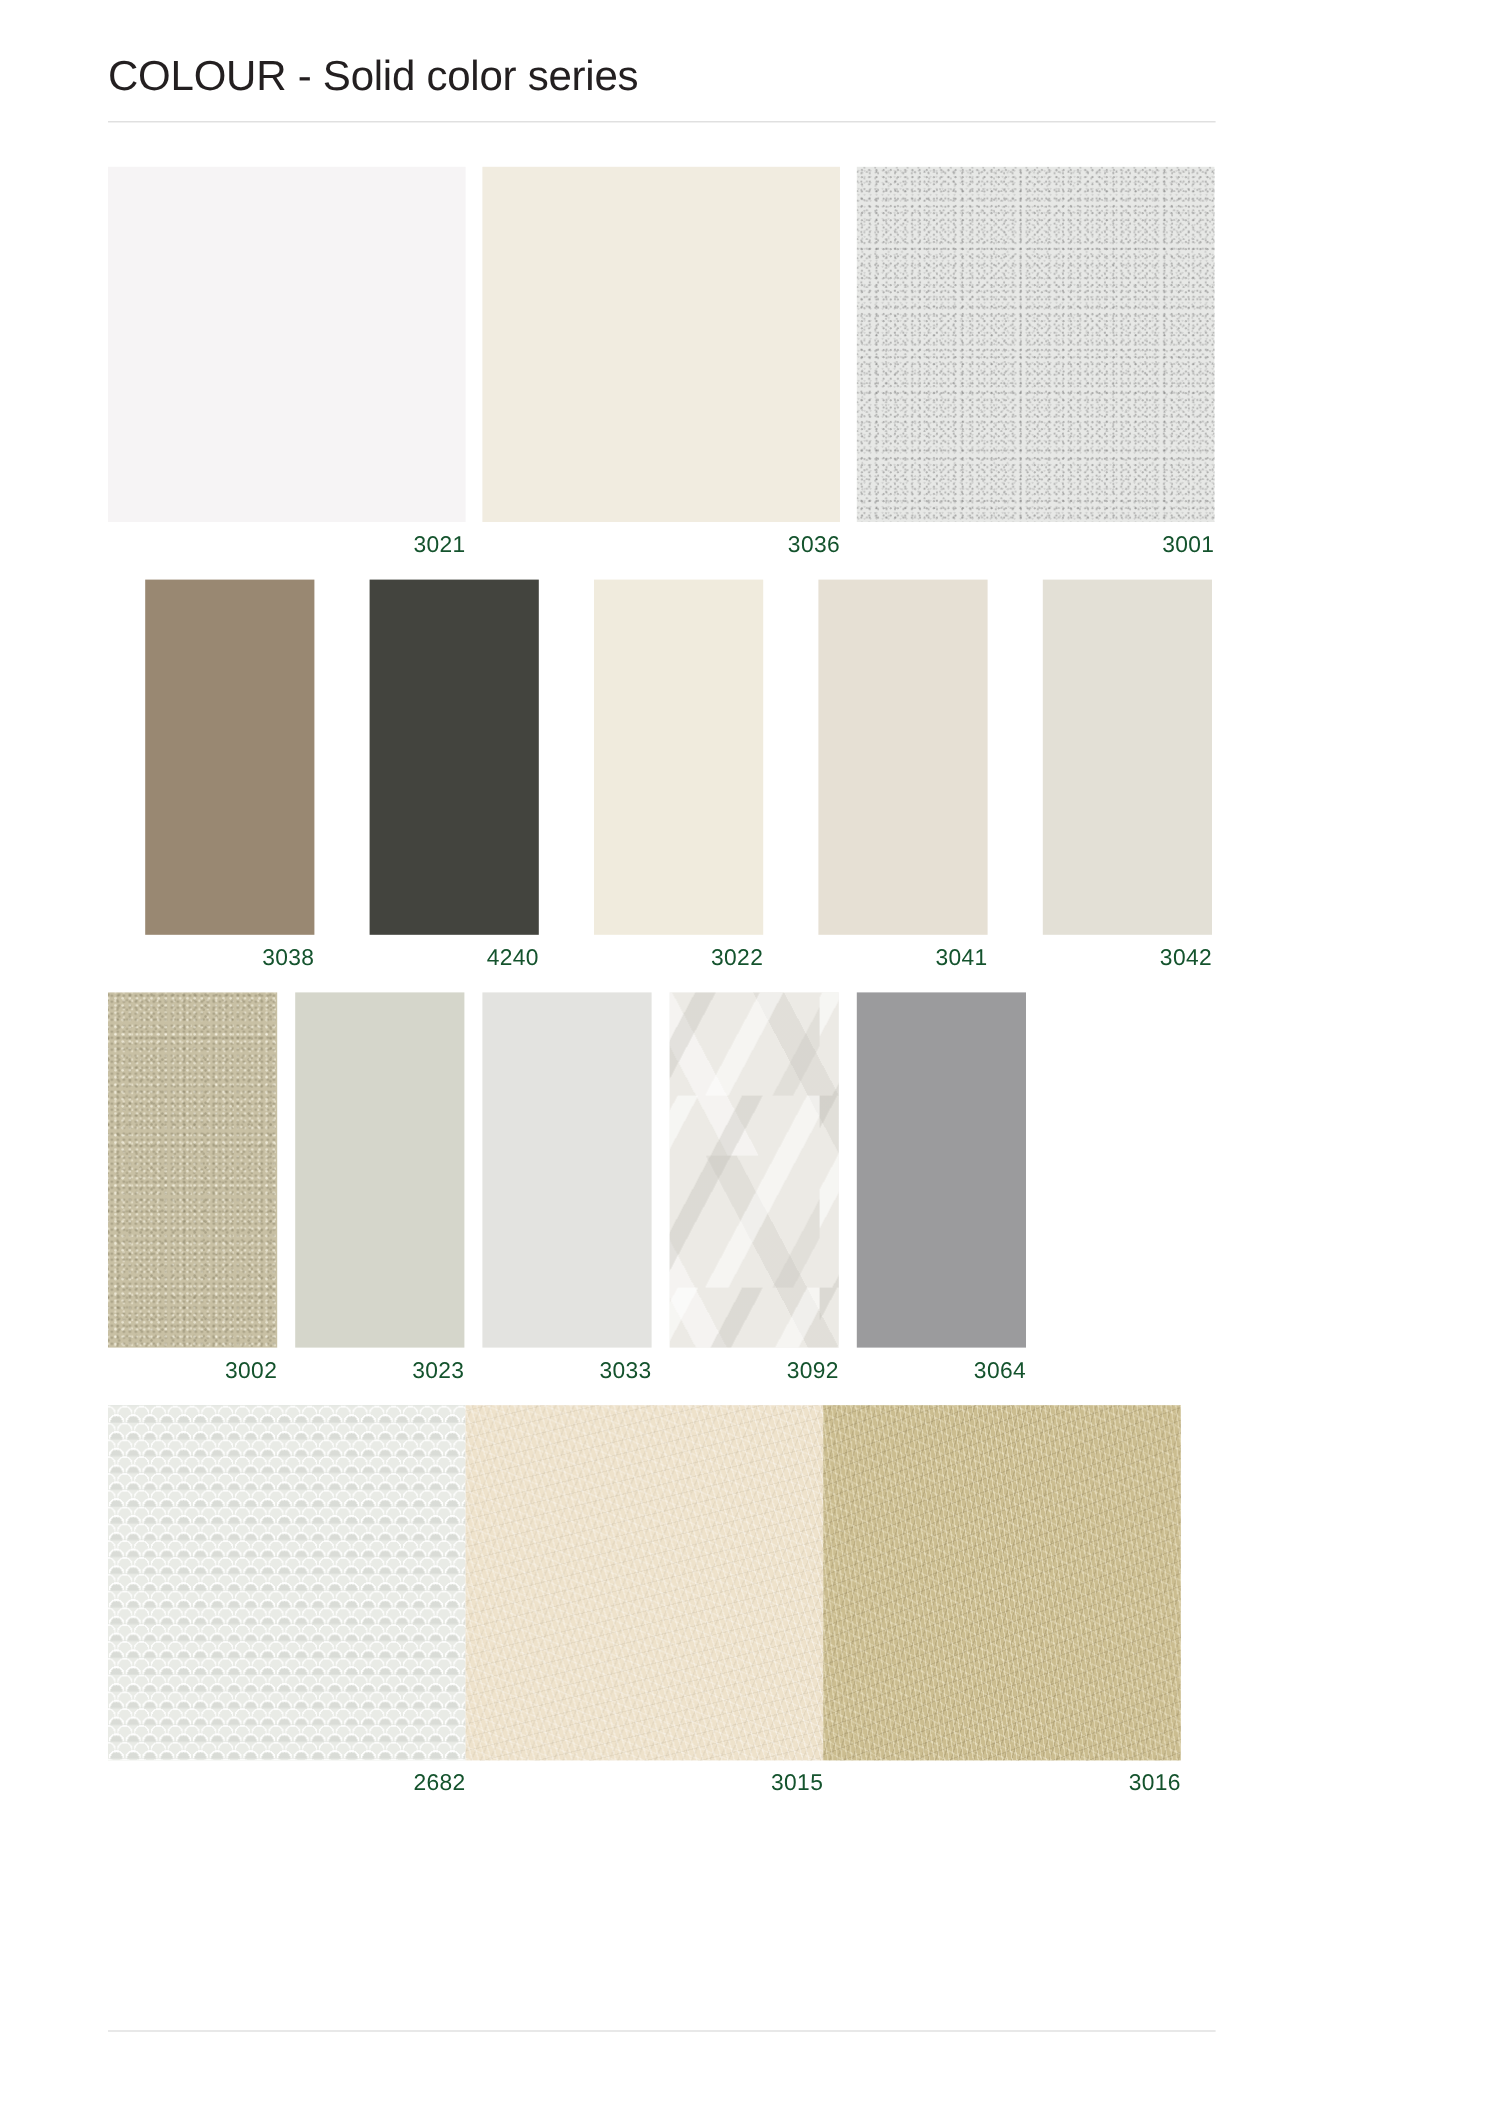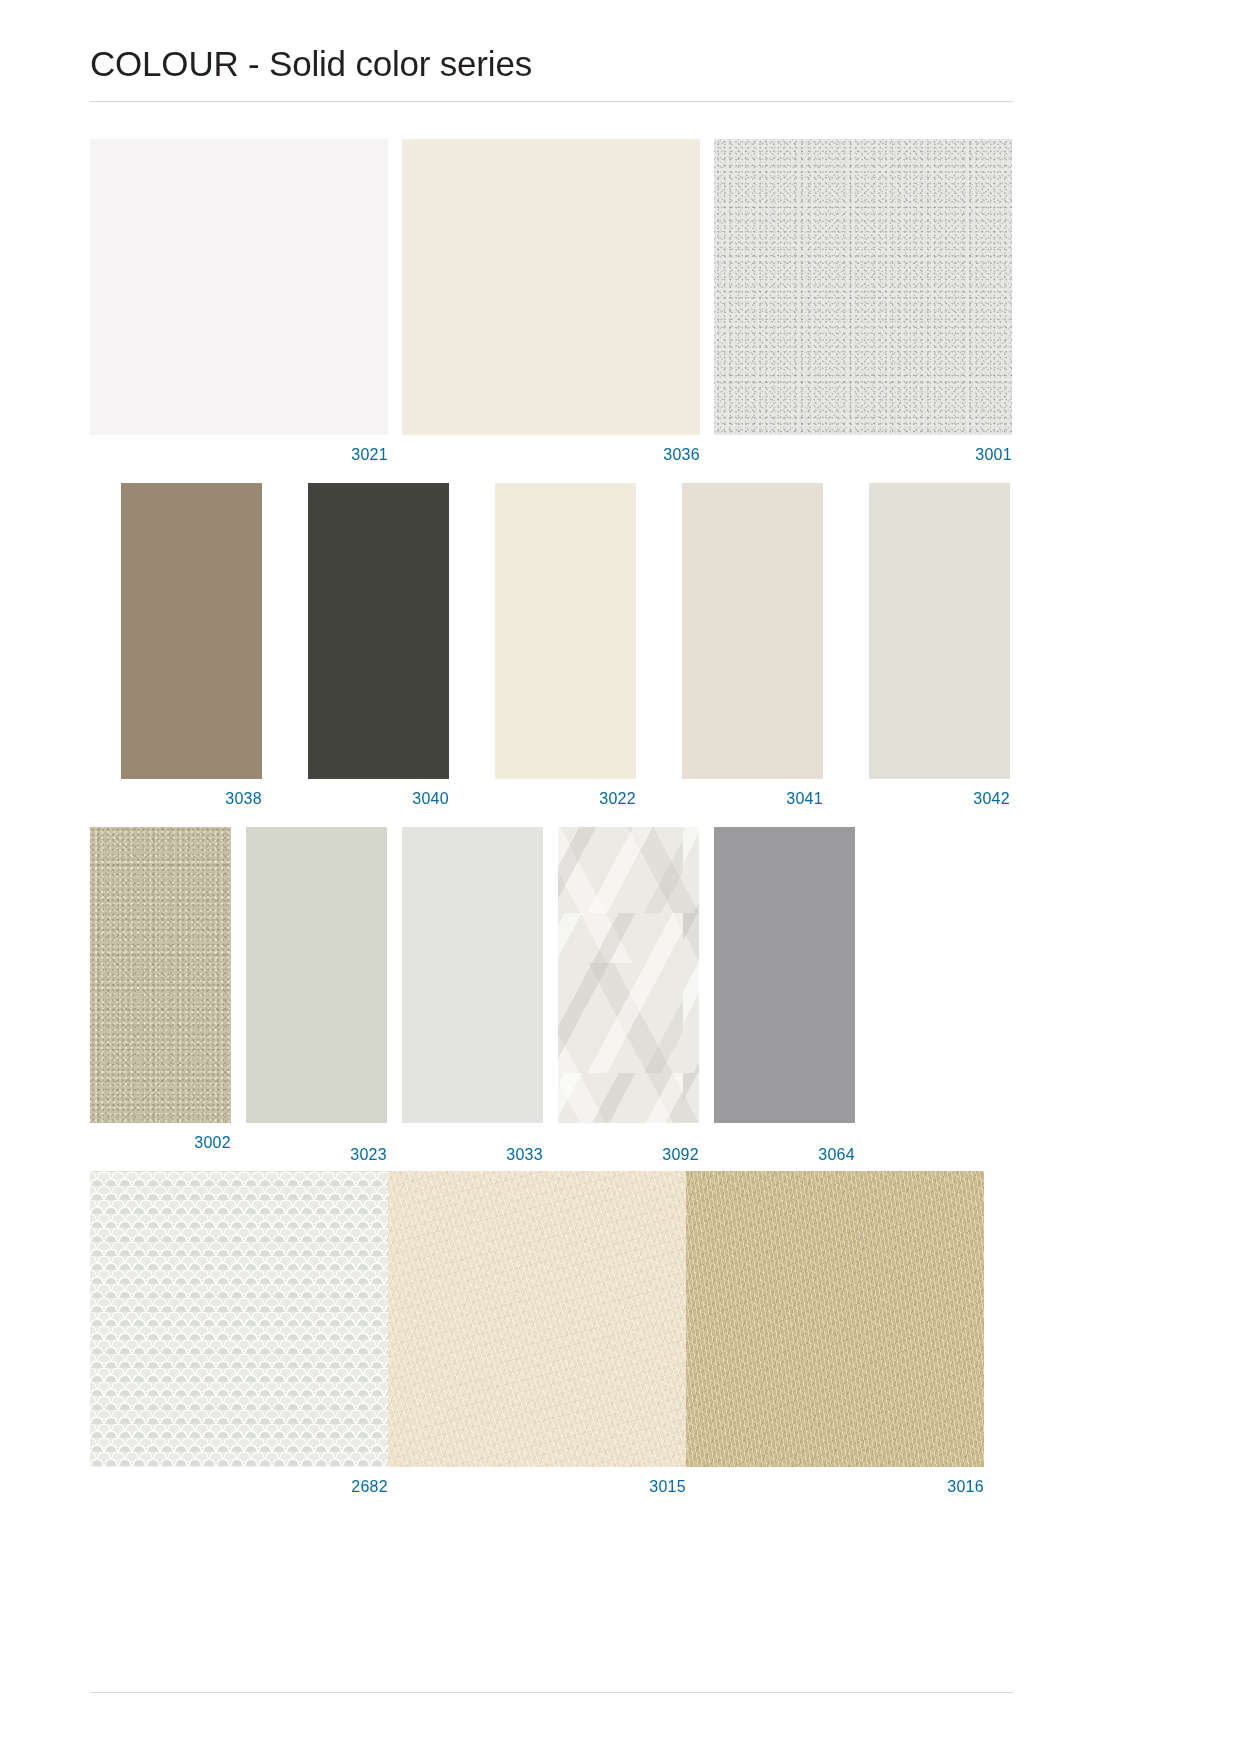--- a/index.html
+++ b/index.html
@@ -66,42 +66,42 @@
     display: flex;
     flex-direction: column;
   }
   .swatch {
     width: 100%;
     position: relative;
     overflow: hidden;
     background-repeat: repeat;
   }
   .code {
-    font-size: 16px;
+    font-size: 19px;
     line-height: 17px;
     text-align: right;
-    color: #0369a1;
+    color: #14532d;
     margin-top: 11px;
     letter-spacing: 0.3px;
   }
 
   
   .row-1 { top: 139px; }
   .row-1 .cell { width: 298px; }
   .row-1 .cell + .cell { margin-left: 14px; }
   .row-1 .swatch { height: 296px; }
 
   .row-2 { top: 483px; }
   .row-2 .cell { width: 141px; padding-left: 31px; }
   .row-2 .cell + .cell { margin-left: 15px; }
   .row-2 .swatch { height: 296px; }
 
   .row-3 { top: 827px; }
   .row-3 .cell { width: 141px; }
-  .row-3 .cell + .cell { margin-left: 15px; gap: 12px; }
+  .row-3 .cell + .cell { margin-left: 15px; }
   .row-3 .swatch { height: 296px; }
 
   .row-4 { top: 1171px; }
   .row-4 .cell { width: 298px; }
   .row-4 .cell + .cell { margin-left: 0; }
   .row-4 .swatch { height: 296px; }
 
   
   .tex-speckle::after {
     content: "";
@@ -209,21 +209,21 @@
   </div>
 
   <div class="row row-2">
     <div class="row-inner">
         <div class="cell">
           <div class="swatch " style="background: rgb(153, 136, 114);"></div>
           <div class="code">3038</div>
         </div>
         <div class="cell">
           <div class="swatch " style="background: rgb(67, 68, 62);"></div>
-          <div class="code">3040</div>
+          <div class="code">4240</div>
         </div>
         <div class="cell">
           <div class="swatch " style="background: rgb(240, 235, 221);"></div>
           <div class="code">3022</div>
         </div>
         <div class="cell">
           <div class="swatch " style="background: rgb(230, 224, 212);"></div>
           <div class="code">3041</div>
         </div>
         <div class="cell">

